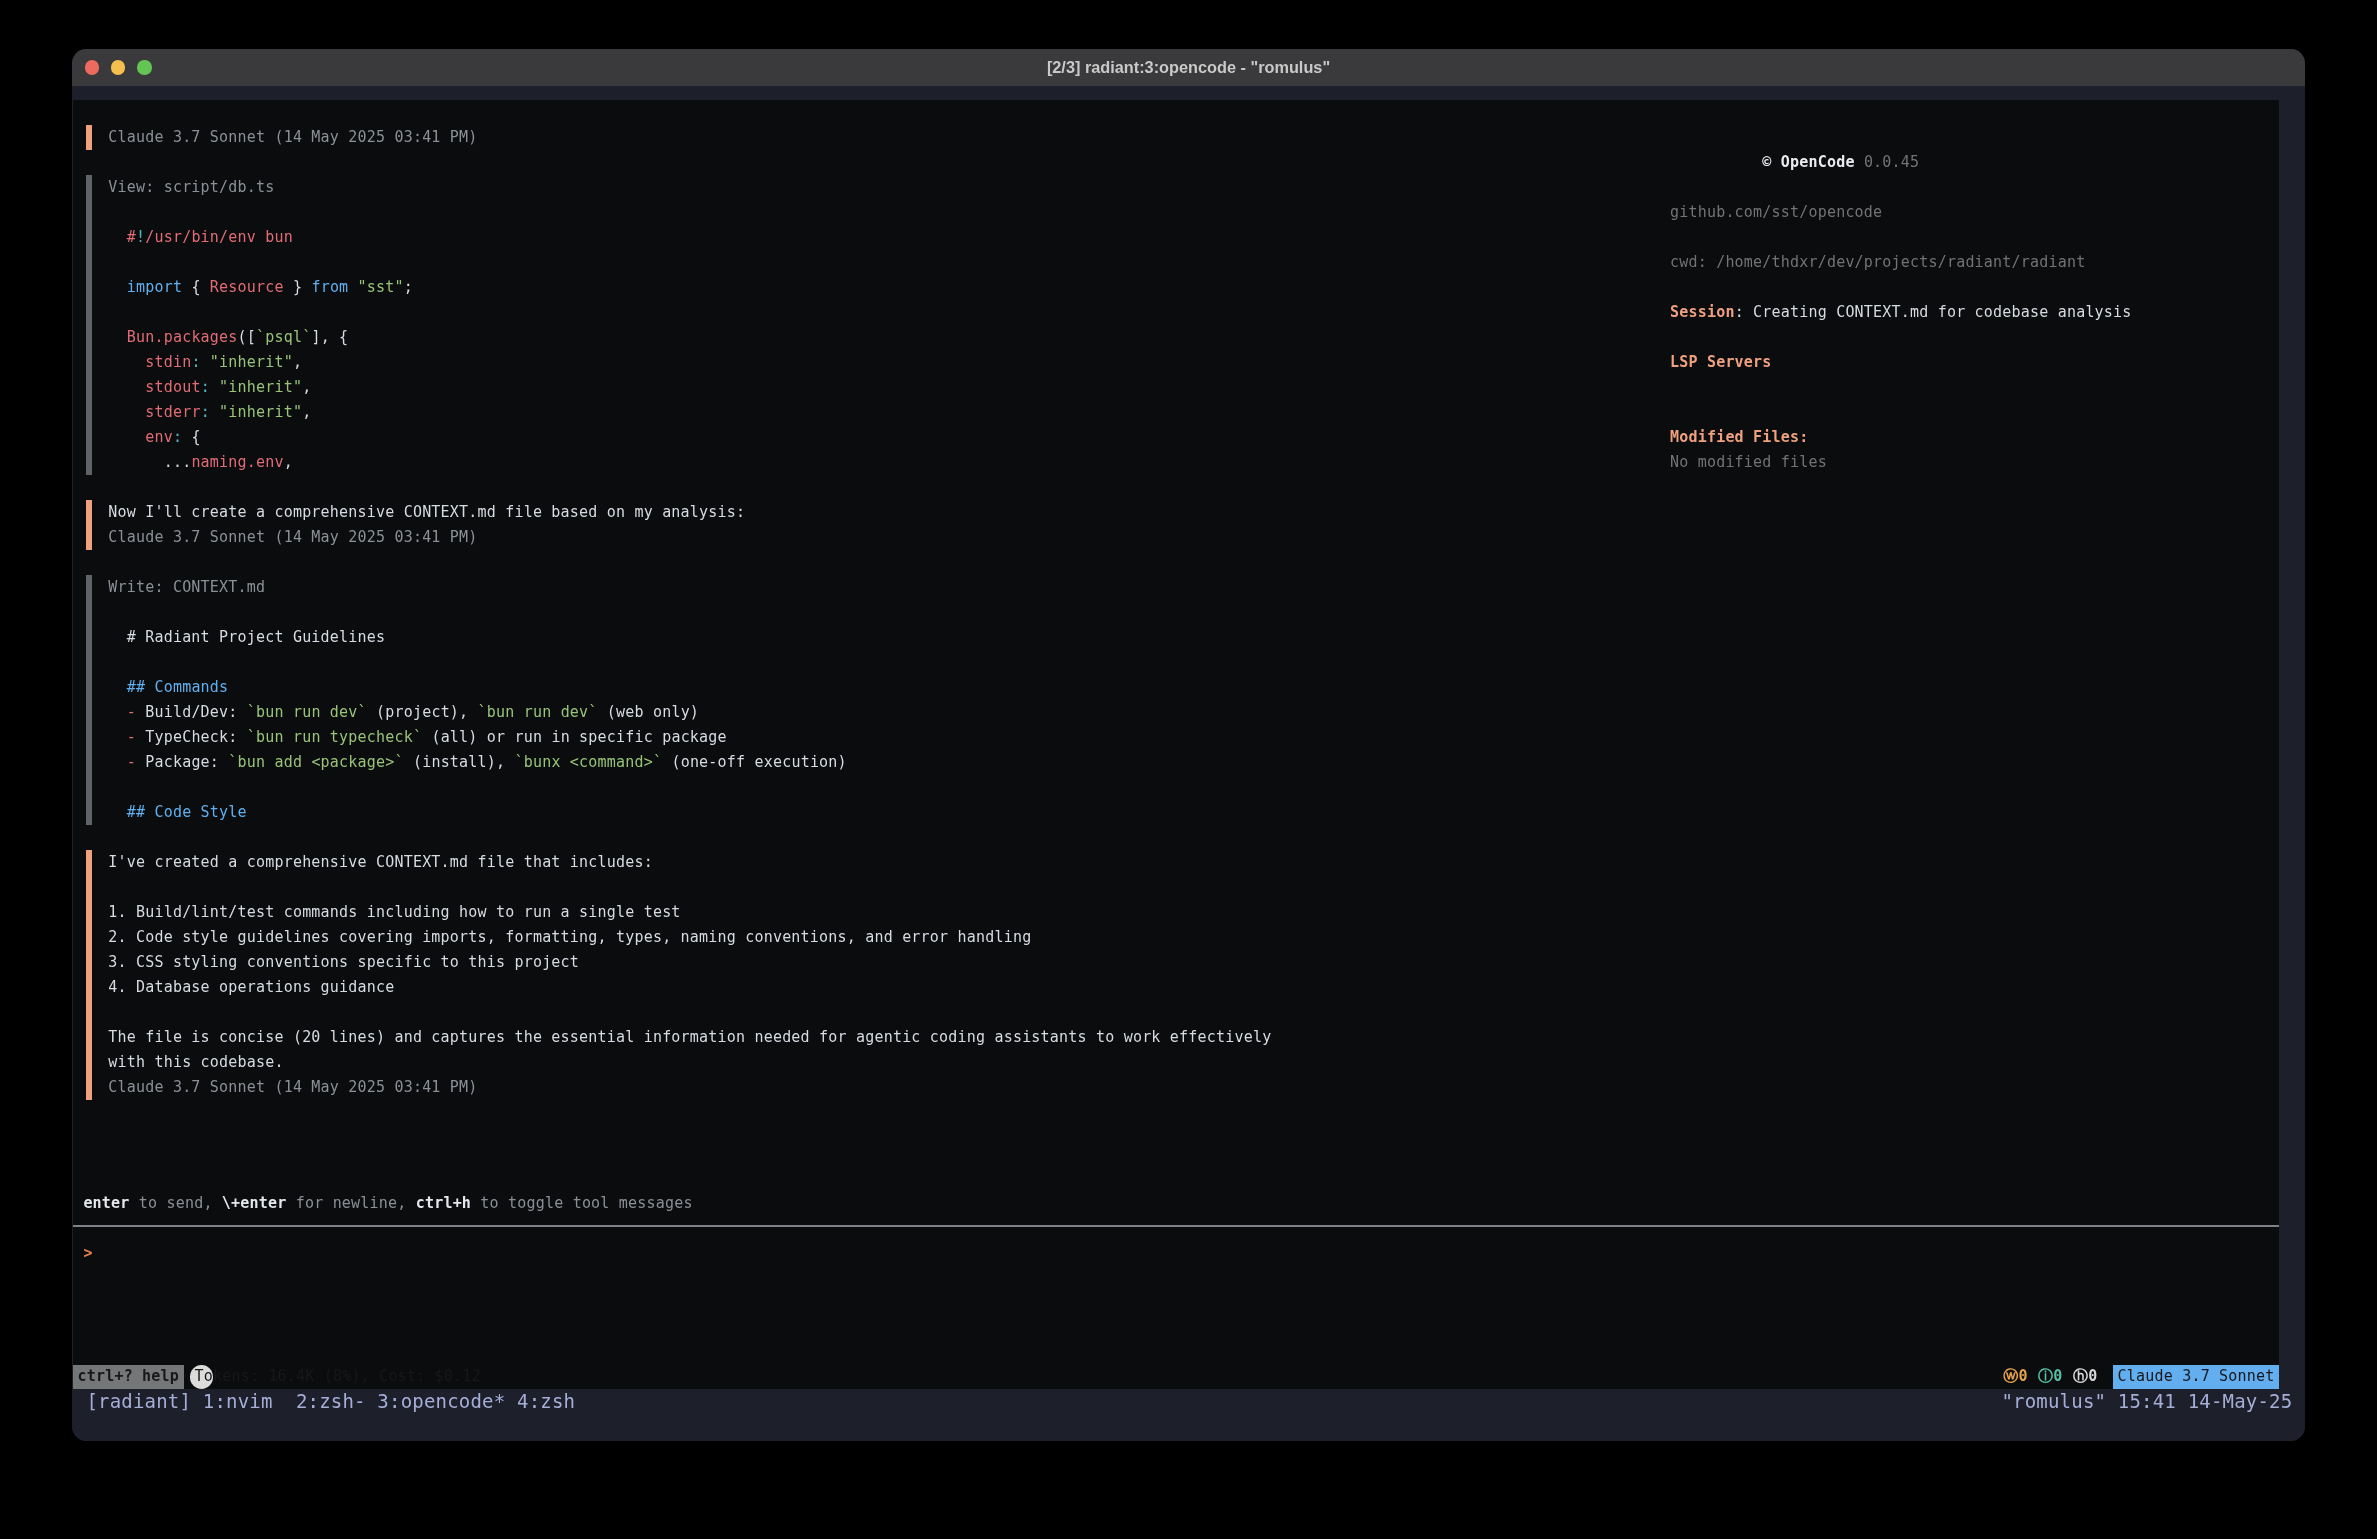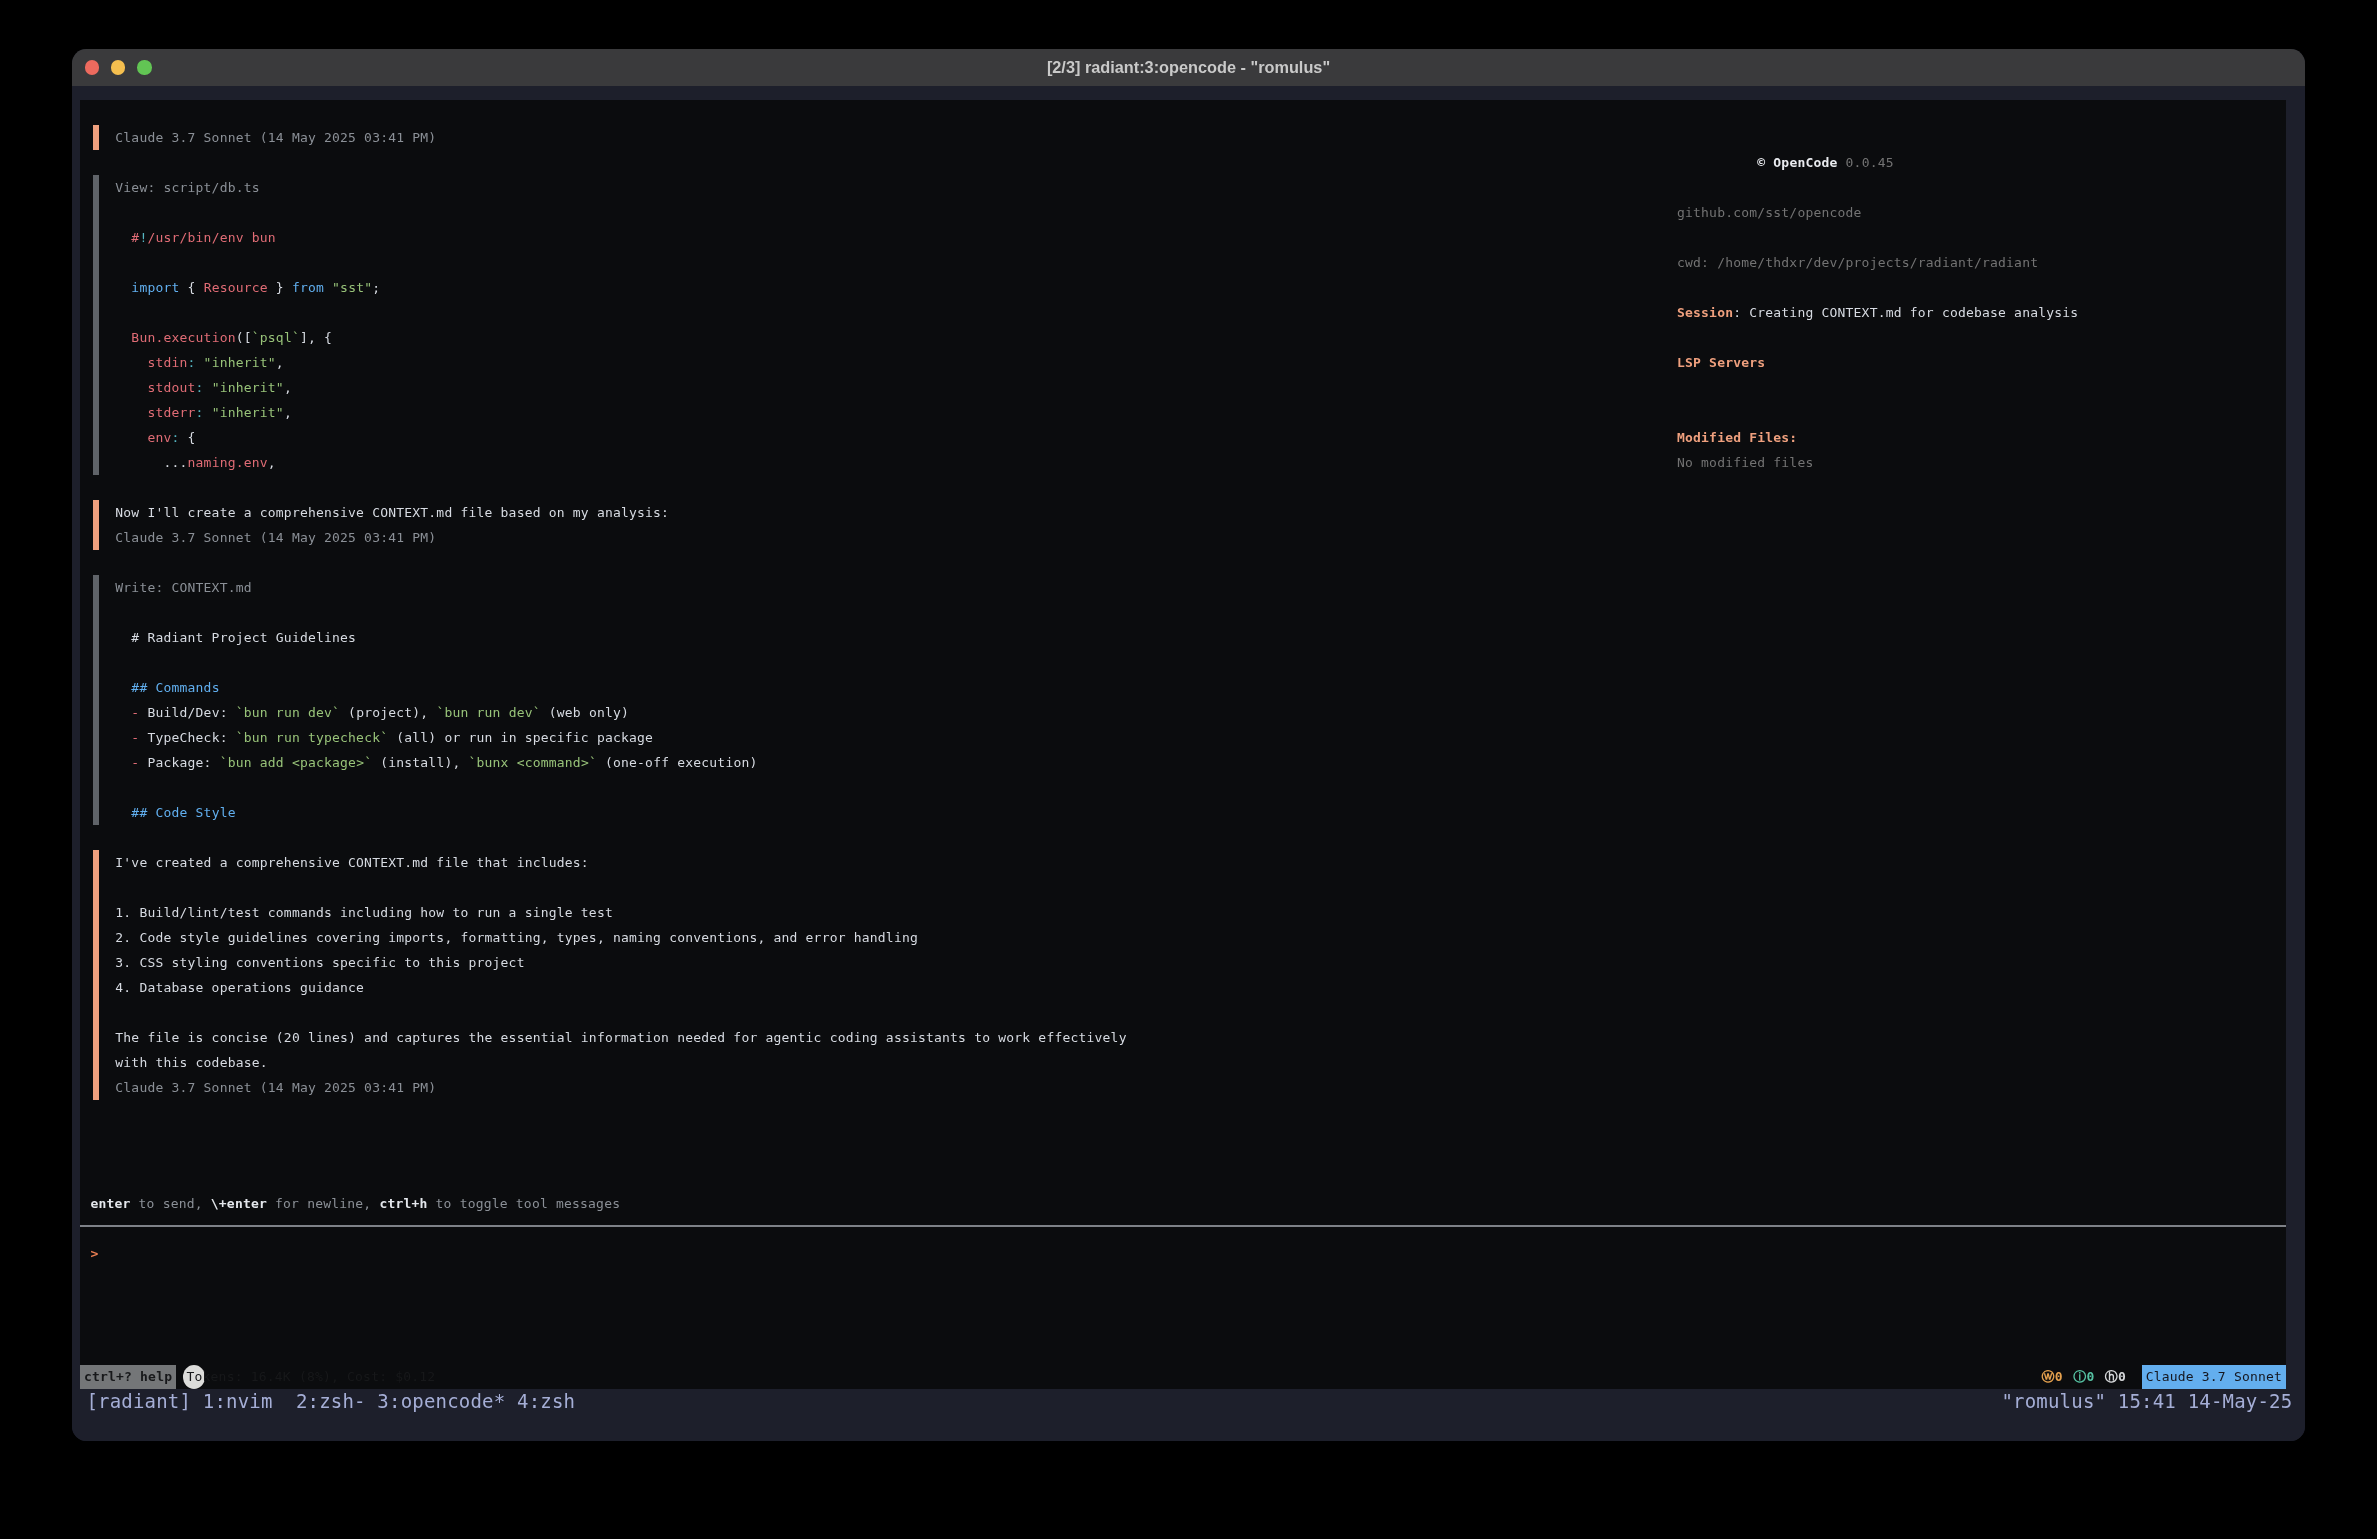--- a/index.html
+++ b/index.html
@@ -14,22 +14,22 @@
     display:flex;align-items:center;justify-content:center;}
   .lights{position:absolute;left:13px;top:0;height:100%;display:flex;align-items:center;gap:11.7px;}
   .light{width:14.4px;height:14.4px;border-radius:50%;}
   .light.red{background:#ed6a5e;}
   .light.yellow{background:#f5bf4f;}
   .light.green{background:#62c554;}
   .title{font-family:"Liberation Sans",sans-serif;font-size:16.3px;font-weight:600;color:#c9c9c9;}
 
   
   .term{position:absolute;left:0;top:37px;right:0;bottom:0;background:#1d1f2b;}
-  .tui{position:absolute;left:8px;top:13.7px;width:2206px;height:1289px;background:#0b0c0e;
-    font-family:"DejaVu Sans Mono",monospace;font-size:13px;line-height:25px;
+  .tui{position:absolute;left:1px;top:13.7px;width:2206px;height:1289px;background:#0b0c0e;
+    font-family:"DejaVu Sans Mono",monospace;font-size:15px;line-height:25px;
     letter-spacing:0.2px;color:#d7dbe2;}
 
   
   .chat{position:absolute;left:13px;top:25px;width:1612px;}
   .block{border-left:6.5px solid;padding-left:16.3px;margin-bottom:25px;}
   .block.assistant{border-color:#efa07e;}
   .block.tool{border-color:#5f6368;}
   .line{white-space:pre;min-height:25px;}
   .c-fg{color:#d7dbe2;}
   .c-dim{color:#8b9097;}
@@ -93,21 +93,21 @@
           <div class="block assistant">
             <div class="line"><span class="c-dim">Claude 3.7 Sonnet (14 May 2025 03:41 PM)</span></div>
           </div>
           <div class="block tool">
             <div class="line"><span class="c-dim">View: script/db.ts</span></div>
             <div class="line"> </div>
             <div class="line"><span class="c-fg">  </span><span class="c-red">#</span><span class="c-cyan">!</span><span class="c-red">/usr/bin/env bun</span></div>
             <div class="line"> </div>
             <div class="line"><span class="c-fg">  </span><span class="c-blue">import</span><span class="c-fg"> { </span><span class="c-red">Resource</span><span class="c-fg"> } </span><span class="c-blue">from</span><span class="c-fg"> </span><span class="c-green">"sst"</span><span class="c-fg">;</span></div>
             <div class="line"> </div>
-            <div class="line"><span class="c-fg">  </span><span class="c-red">Bun.execution</span><span class="c-fg">([</span><span class="c-green">`psql`</span><span class="c-fg">], {</span></div>
+            <div class="line"><span class="c-fg">  </span><span class="c-red">Bun.packages</span><span class="c-fg">([</span><span class="c-green">`psql`</span><span class="c-fg">], {</span></div>
             <div class="line"><span class="c-fg">    </span><span class="c-red">stdin</span><span class="c-cyan">:</span><span class="c-fg"> </span><span class="c-green">"inherit"</span><span class="c-fg">,</span></div>
             <div class="line"><span class="c-fg">    </span><span class="c-red">stdout</span><span class="c-cyan">:</span><span class="c-fg"> </span><span class="c-green">"inherit"</span><span class="c-fg">,</span></div>
             <div class="line"><span class="c-fg">    </span><span class="c-red">stderr</span><span class="c-cyan">:</span><span class="c-fg"> </span><span class="c-green">"inherit"</span><span class="c-fg">,</span></div>
             <div class="line"><span class="c-fg">    </span><span class="c-red">env</span><span class="c-cyan">:</span><span class="c-fg"> {</span></div>
             <div class="line"><span class="c-fg">      ...</span><span class="c-red">naming.env</span><span class="c-fg">,</span></div>
           </div>
           <div class="block assistant">
             <div class="line"><span class="c-fg">Now I'll create a comprehensive CONTEXT.md file based on my analysis:</span></div>
             <div class="line"><span class="c-dim">Claude 3.7 Sonnet (14 May 2025 03:41 PM)</span></div>
           </div>

